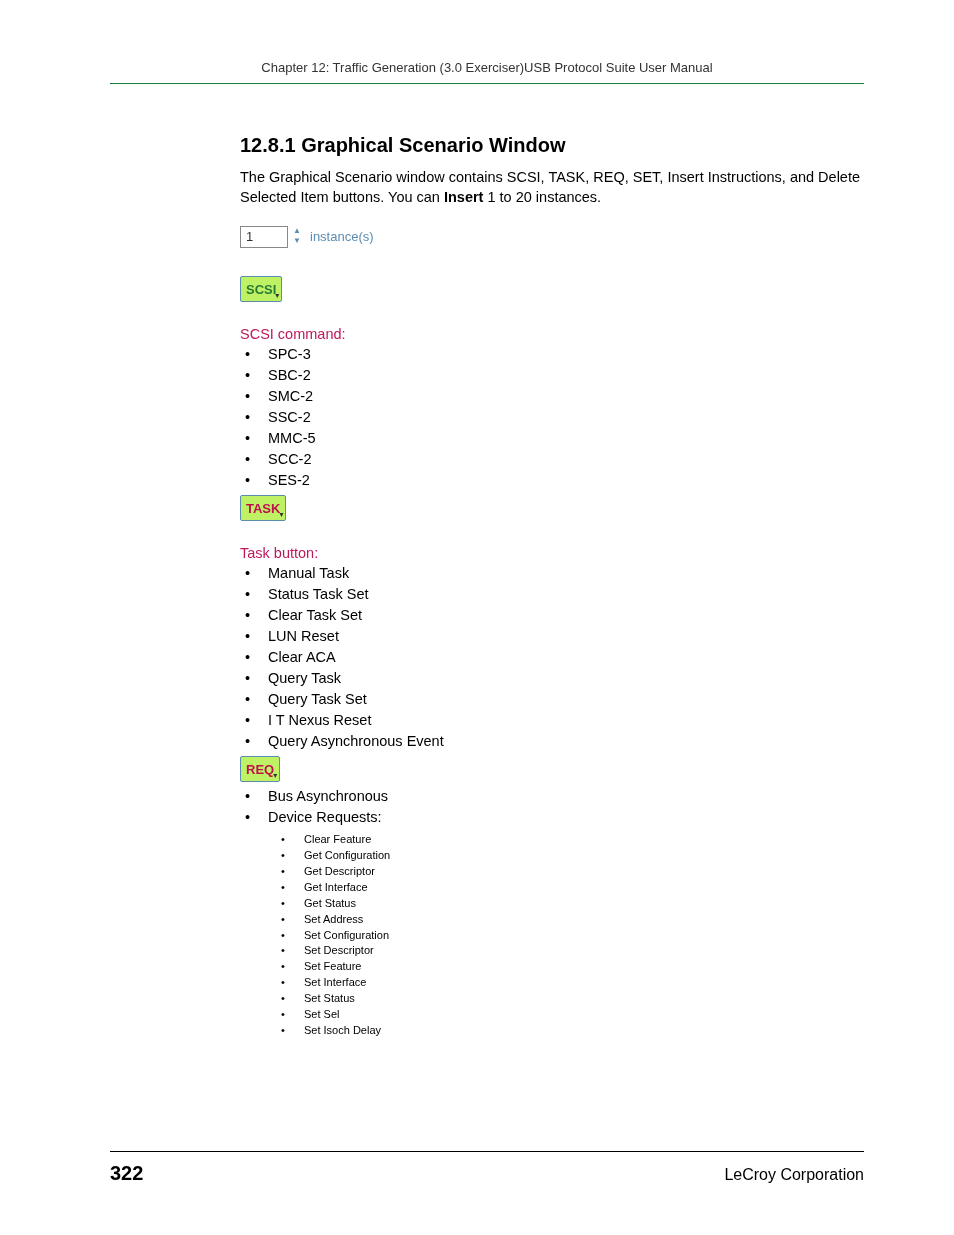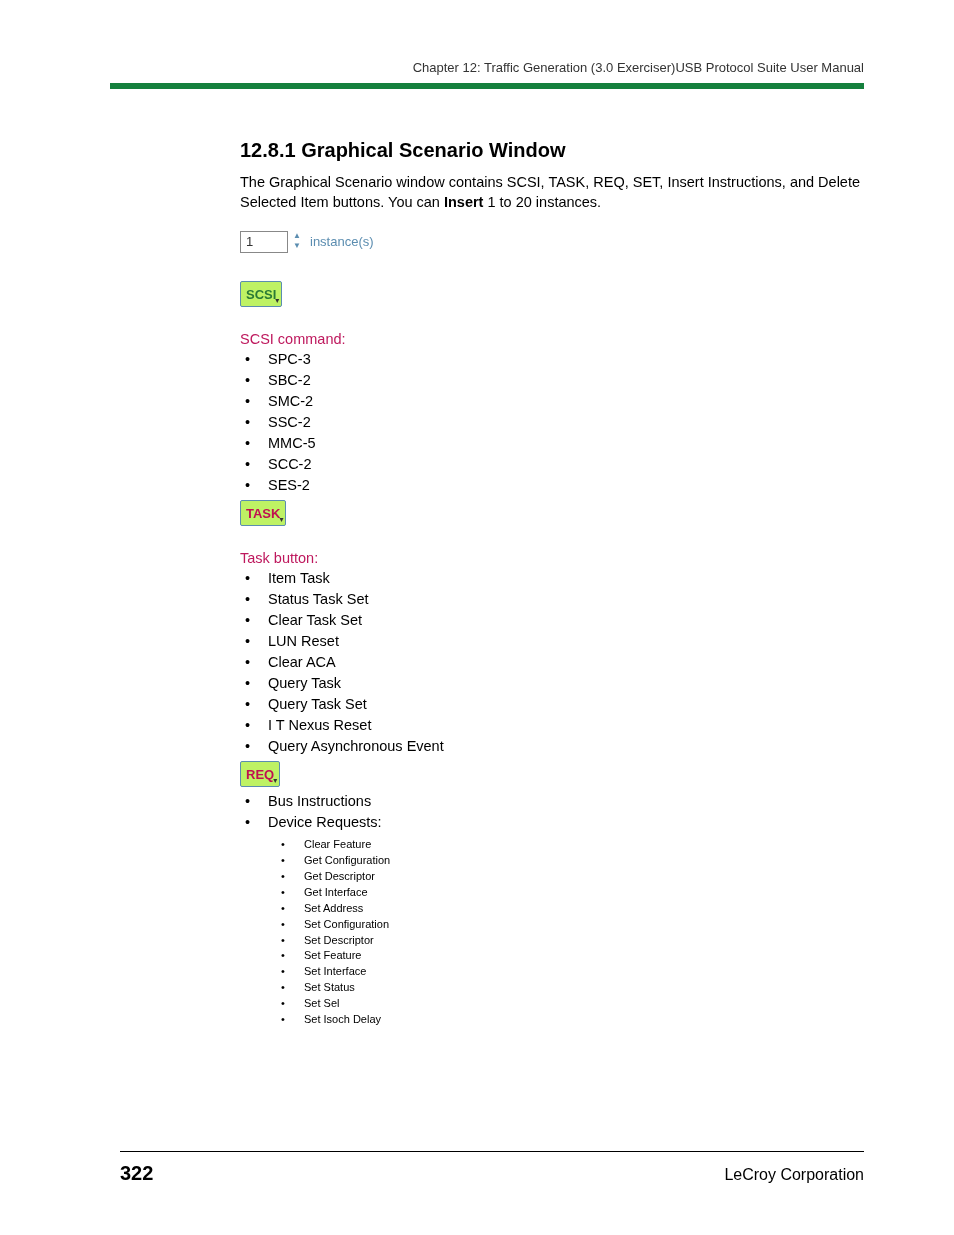--- a/index.html
+++ b/index.html
@@ -10,25 +10,25 @@
     body {
       font-family: Arial, Helvetica, sans-serif;
       background: #fff;
       width: 954px;
       height: 1235px;
       position: relative;
       padding: 60px 90px 50px 110px;
     }
     .header {
       display: flex;
-      justify-content: flex-end;
+      justify-content: center;
       font-size: 13px;
       color: #333;
       padding-bottom: 8px;
-      border-bottom: 6px solid #15803d;
+      border-bottom: 1px solid #15803d;
       margin-bottom: 50px;
     }
     .content {
       margin-left: 130px;
     }
     .section-title {
       font-size: 20px;
       font-weight: bold;
       color: #000;
       margin-bottom: 10px;
@@ -134,21 +134,21 @@
     }
     ul.sub-list > li::before {
       content: "•";
       position: absolute;
       left: 5px;
       color: #000;
     }
     .footer {
       position: absolute;
       bottom: 50px;
-      left: 120px;
+      left: 110px;
       right: 90px;
       display: flex;
       justify-content: space-between;
       align-items: baseline;
       border-top: 1px solid #000;
       padding-top: 10px;
     }
     .page-num {
       font-size: 20px;
       font-weight: bold;
@@ -202,46 +202,47 @@
   </ul>
 
   <div>
     <div class="btn-box">
       <span class="btn-text task-text">TASK</span>
       <span class="btn-arrow">▾</span>
     </div>
   </div>
   <div class="label-text">Task button:</div>
   <ul class="bullet-list">
-    <li>Item Task</li>
+    <li>Manual Task</li>
     <li>Status Task Set</li>
     <li>Clear Task Set</li>
     <li>LUN Reset</li>
     <li>Clear ACA</li>
     <li>Query Task</li>
     <li>Query Task Set</li>
     <li>I T Nexus Reset</li>
     <li>Query Asynchronous Event</li>
   </ul>
 
   <div>
     <div class="btn-box">
       <span class="btn-text req-text">REQ</span>
       <span class="btn-arrow">▾</span>
     </div>
   </div>
   <ul class="bullet-list">
-    <li>Bus Instructions</li>
+    <li>Bus Asynchronous</li>
     <li>Device Requests:</li>
   </ul>
   <ul class="sub-list">
     <li>Clear Feature</li>
     <li>Get Configuration</li>
     <li>Get Descriptor</li>
     <li>Get Interface</li>
+    <li>Get Status</li>
     <li>Set Address</li>
     <li>Set Configuration</li>
     <li>Set Descriptor</li>
     <li>Set Feature</li>
     <li>Set Interface</li>
     <li>Set Status</li>
     <li>Set Sel</li>
     <li>Set Isoch Delay</li>
   </ul>
 </div>

